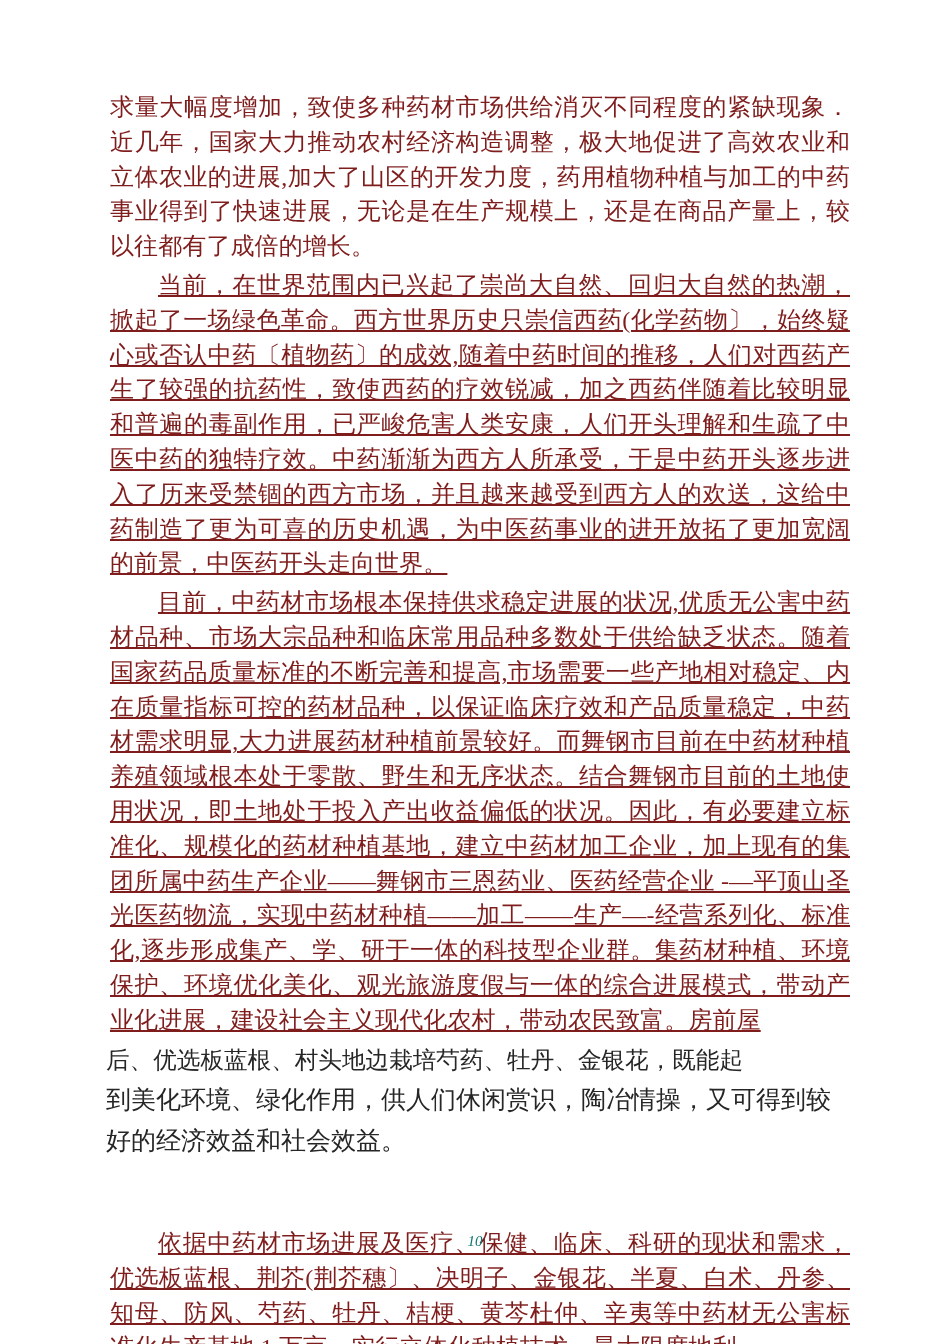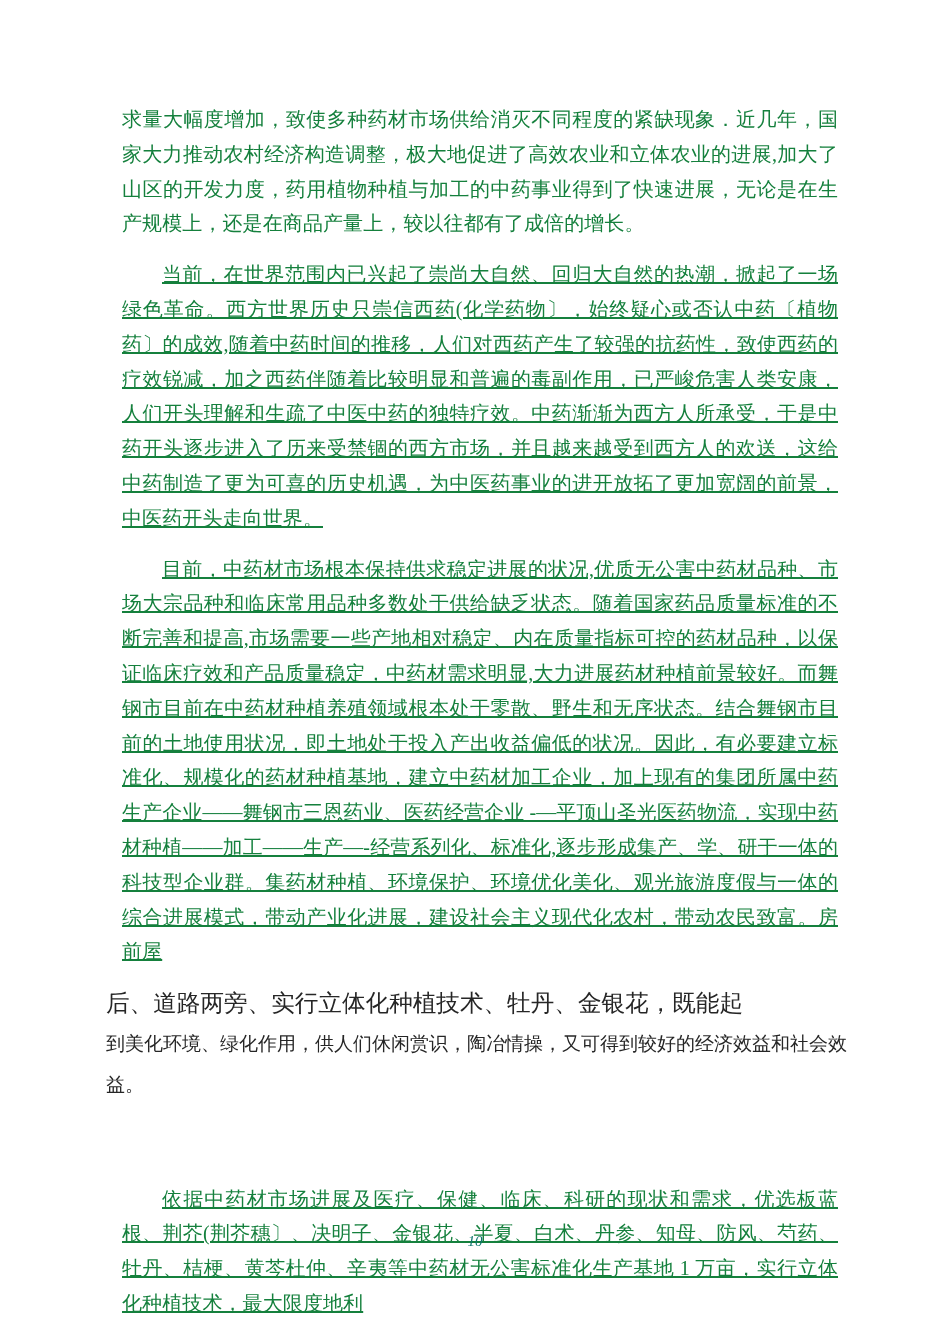--- a/index.html
+++ b/index.html
@@ -21,49 +21,49 @@
     box-sizing: border-box;
   }
   .content {
     position: absolute;
     left: 106px;
     top: 86px;
     width: 748px;
   }
   
   .para {
-    margin: 16px;
+    margin: 4px;
     text-align: justify;
     text-justify: inter-ideograph;
     text-align-last: left;
-    font-size: 20px;
+    font-size: 24px;
     line-height: 34.8px;
     letter-spacing: 0.1px;
-    color: #15803d;
+    color: #7f1d1d;
     word-break: break-all;
   }
   .para.indent {
     text-indent: 2em;
     text-decoration: underline;
   }
   .para + .para {
     margin-top: 0;
   }
   
   .para-grow-a {
     margin: 0;
     font-size: 23.6px;
     line-height: 37.5px;
     text-align: left;
     color: #262626;
     word-break: break-all;
   }
   .para-grow-b {
     margin: 0;
-    font-size: 19px;
+    font-size: 25px;
     line-height: 41px;
     text-align: left;
     color: #262626;
     word-break: break-all;
   }
   
   .heading {
     margin: 0;
     font-size: 22.5px;
     line-height: 34px;
@@ -99,21 +99,21 @@
   <div class="content">
 
     <p class="para">求量大幅度增加，致使多种药材市场供给消灭不同程度的紧缺现象．近几年，国家大力推动农村经济构造调整，极大地促进了高效农业和立体农业的进展,加大了山区的开发力度，药用植物种植与加工的中药事业得到了快速进展，无论是在生产规模上，还是在商品产量上，较以往都有了成倍的增长。</p>
 
     <p class="para indent">当前，在世界范围内已兴起了崇尚大自然、回归大自然的热潮，掀起了一场绿色革命。西方世界历史只崇信西药(化学药物〕，始终疑心或否认中药〔植物药〕的成效,随着中药时间的推移，人们对西药产生了较强的抗药性，致使西药的疗效锐减，加之西药伴随着比较明显和普遍的毒副作用，已严峻危害人类安康，人们开头理解和生疏了中医中药的独特疗效。中药渐渐为西方人所承受，于是中药开头逐步进入了历来受禁锢的西方市场，并且越来越受到西方人的欢送，这给中药制造了更为可喜的历史机遇，为中医药事业的进开放拓了更加宽阔的前景，中医药开头走向世界。</p>
 
     <p class="para indent">目前，中药材市场根本保持供求稳定进展的状况,优质无公害中药材品种、市场大宗品种和临床常用品种多数处于供给缺乏状态。随着国家药品质量标准的不断完善和提高,市场需要一些产地相对稳定、内在质量指标可控的药材品种，以保证临床疗效和产品质量稳定，中药材需求明显,大力进展药材种植前景较好。而舞钢市目前在中药材种植养殖领域根本处于零散、野生和无序状态。结合舞钢市目前的土地使用状况，即土地处于投入产出收益偏低的状况。因此，有必要建立标准化、规模化的药材种植基地，建立中药材加工企业，加上现有的集团所属中药生产企业——舞钢市三恩药业、医药经营企业 -—平顶山圣光医药物流，实现中药材种植——加工——生产—-经营系列化、标准化,逐步形成集产、学、研于一体的科技型企业群。集药材种植、环境保护、环境优化美化、观光旅游度假与一体的综合进展模式，带动产业化进展，建设社会主义现代化农村，带动农民致富。房前屋</p>
 
     <div class="gap-before-grow"></div>
 
-    <p class="para-grow-a">后、道路两旁、实行立体化种植技术、牡丹、金银花，既能起</p>
+    <p class="para-grow-a">后、优选板蓝根、村头地边栽培芍药、牡丹、金银花，既能起</p>
 
     <p class="para-grow-b">到美化环境、绿化作用，供人们休闲赏识，陶冶情操，又可得到较好的经济效益和社会效益。</p>
 
     <div class="gap-before-heading"></div>
 
 
     <div class="gap-after-heading"></div>
 
     <p class="para indent">依据中药材市场进展及医疗、保健、临床、科研的现状和需求，优选板蓝根、荆芥(荆芥穗〕、决明子、金银花、半夏、白术、丹参、知母、防风、芍药、牡丹、桔梗、黄芩杜仲、辛夷等中药材无公害标准化生产基地 1 万亩，实行立体化种植技术，最大限度地利</p>
 

